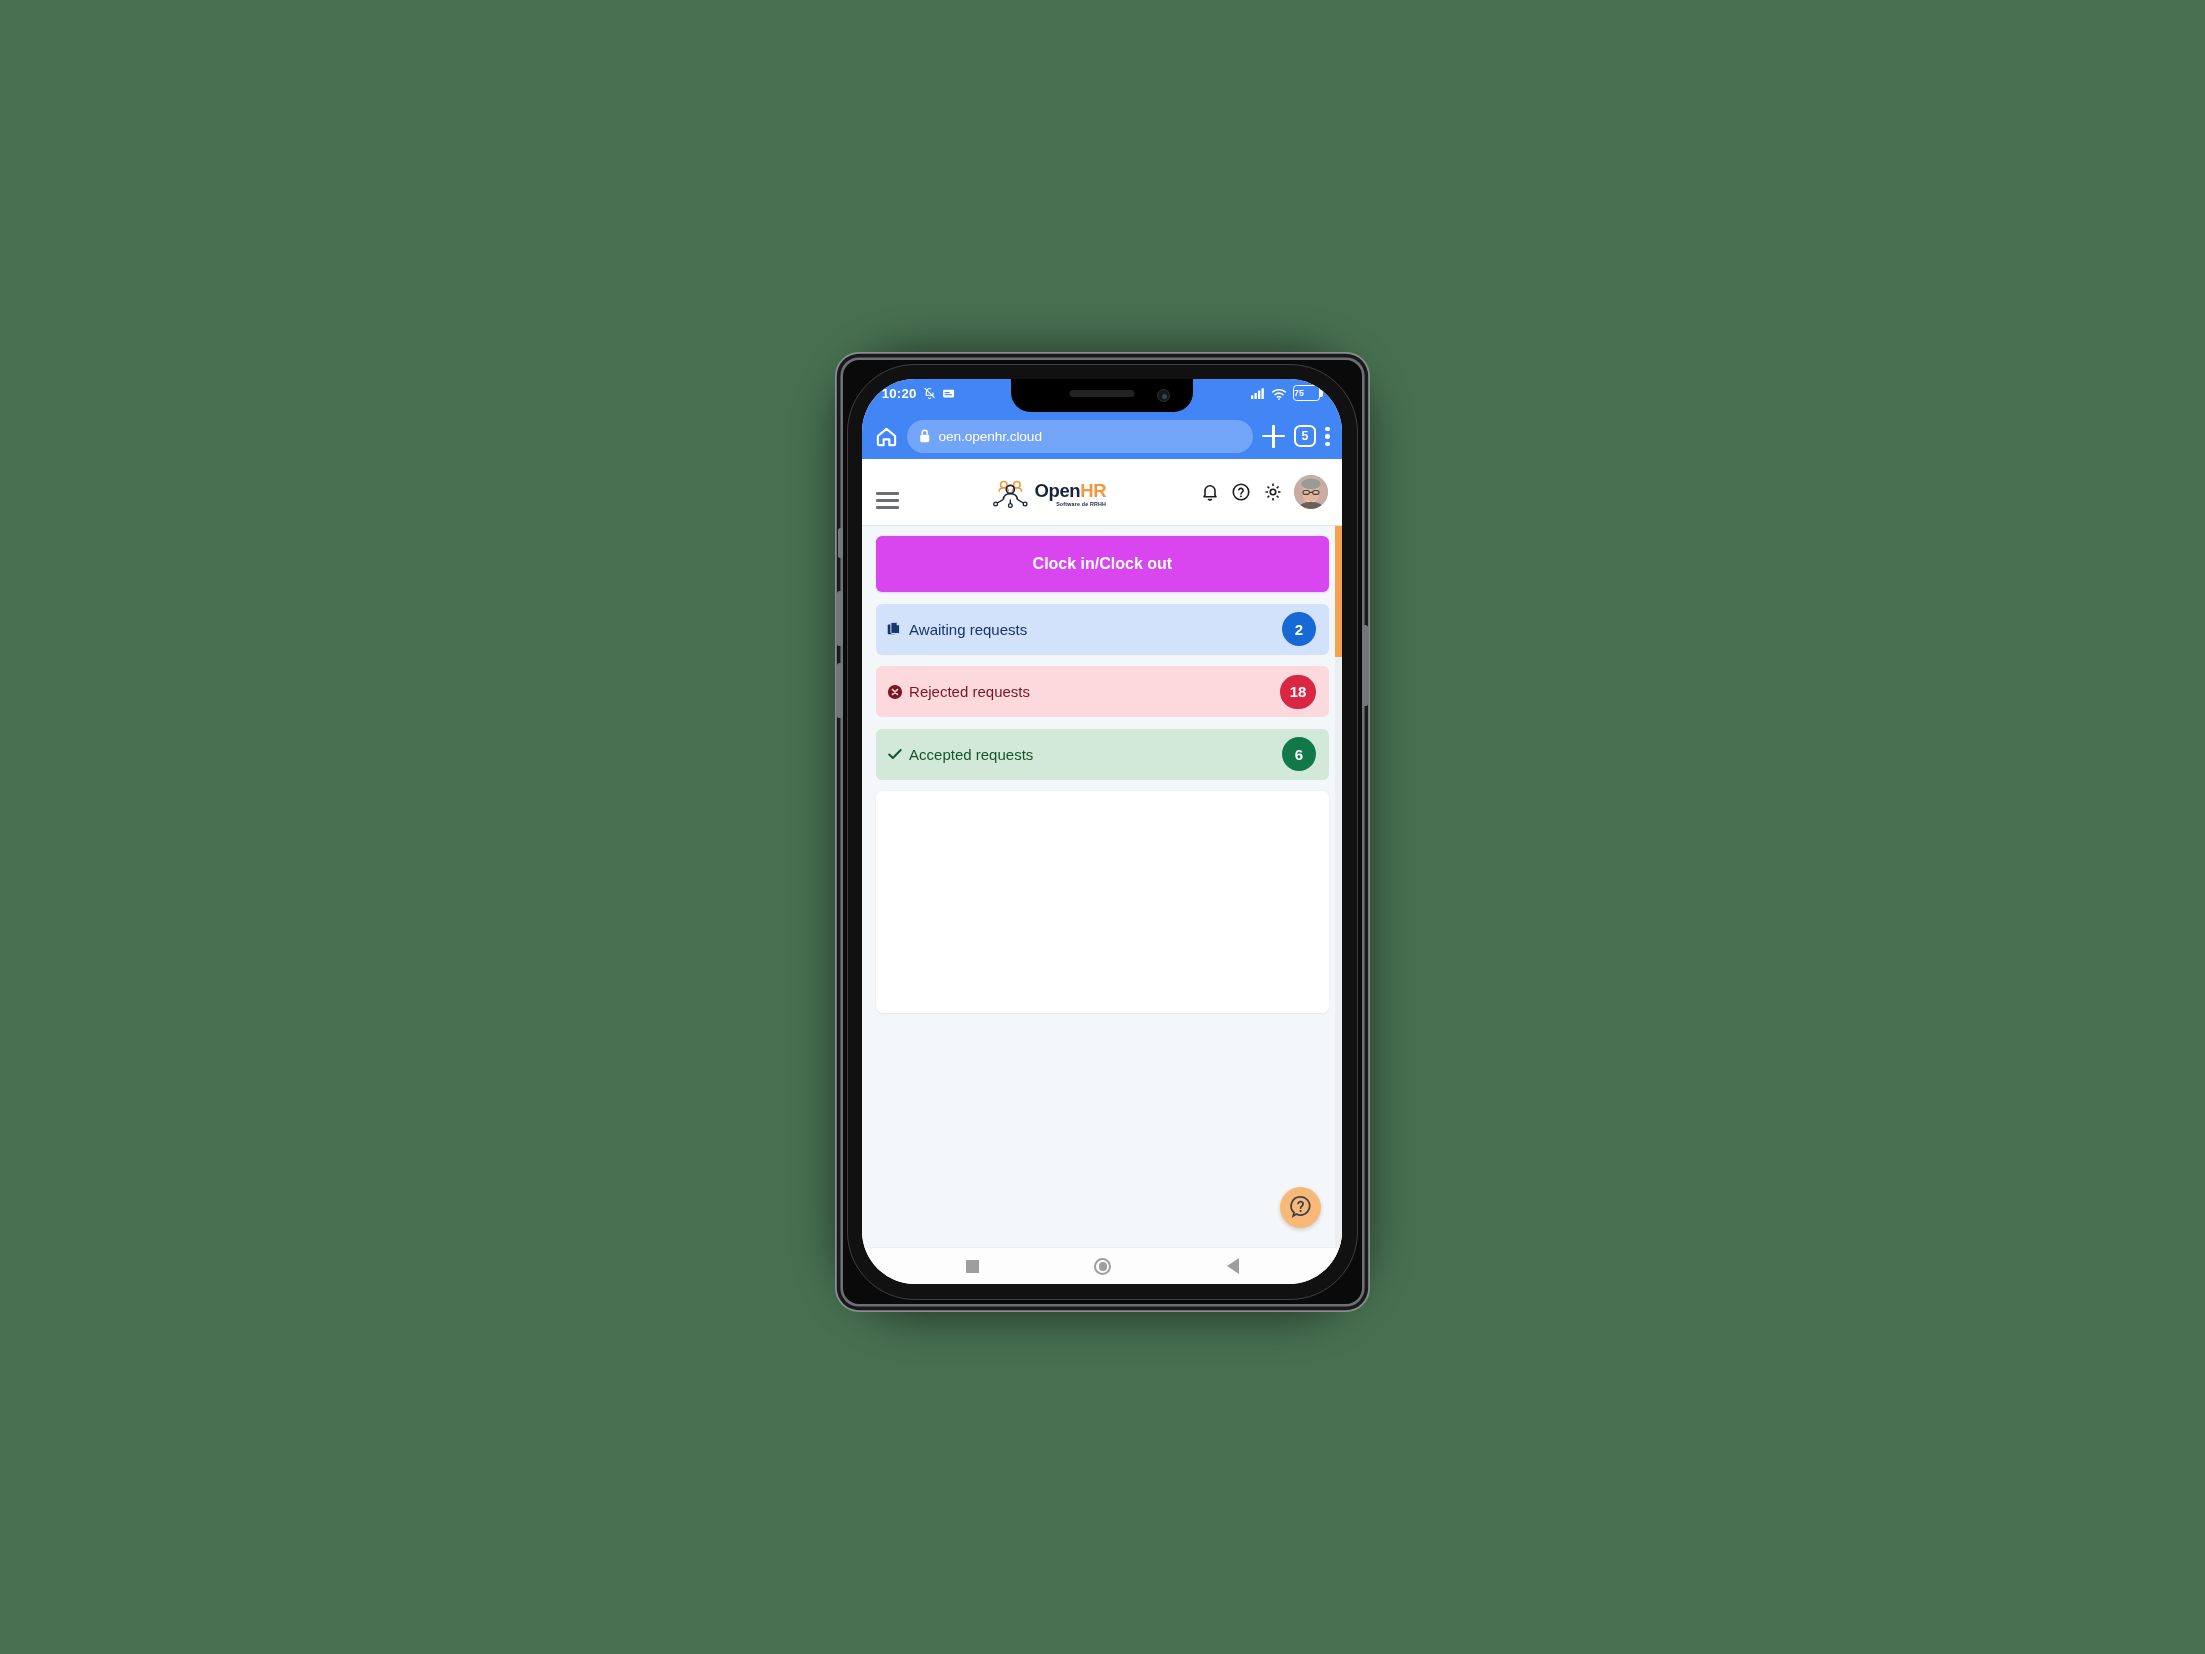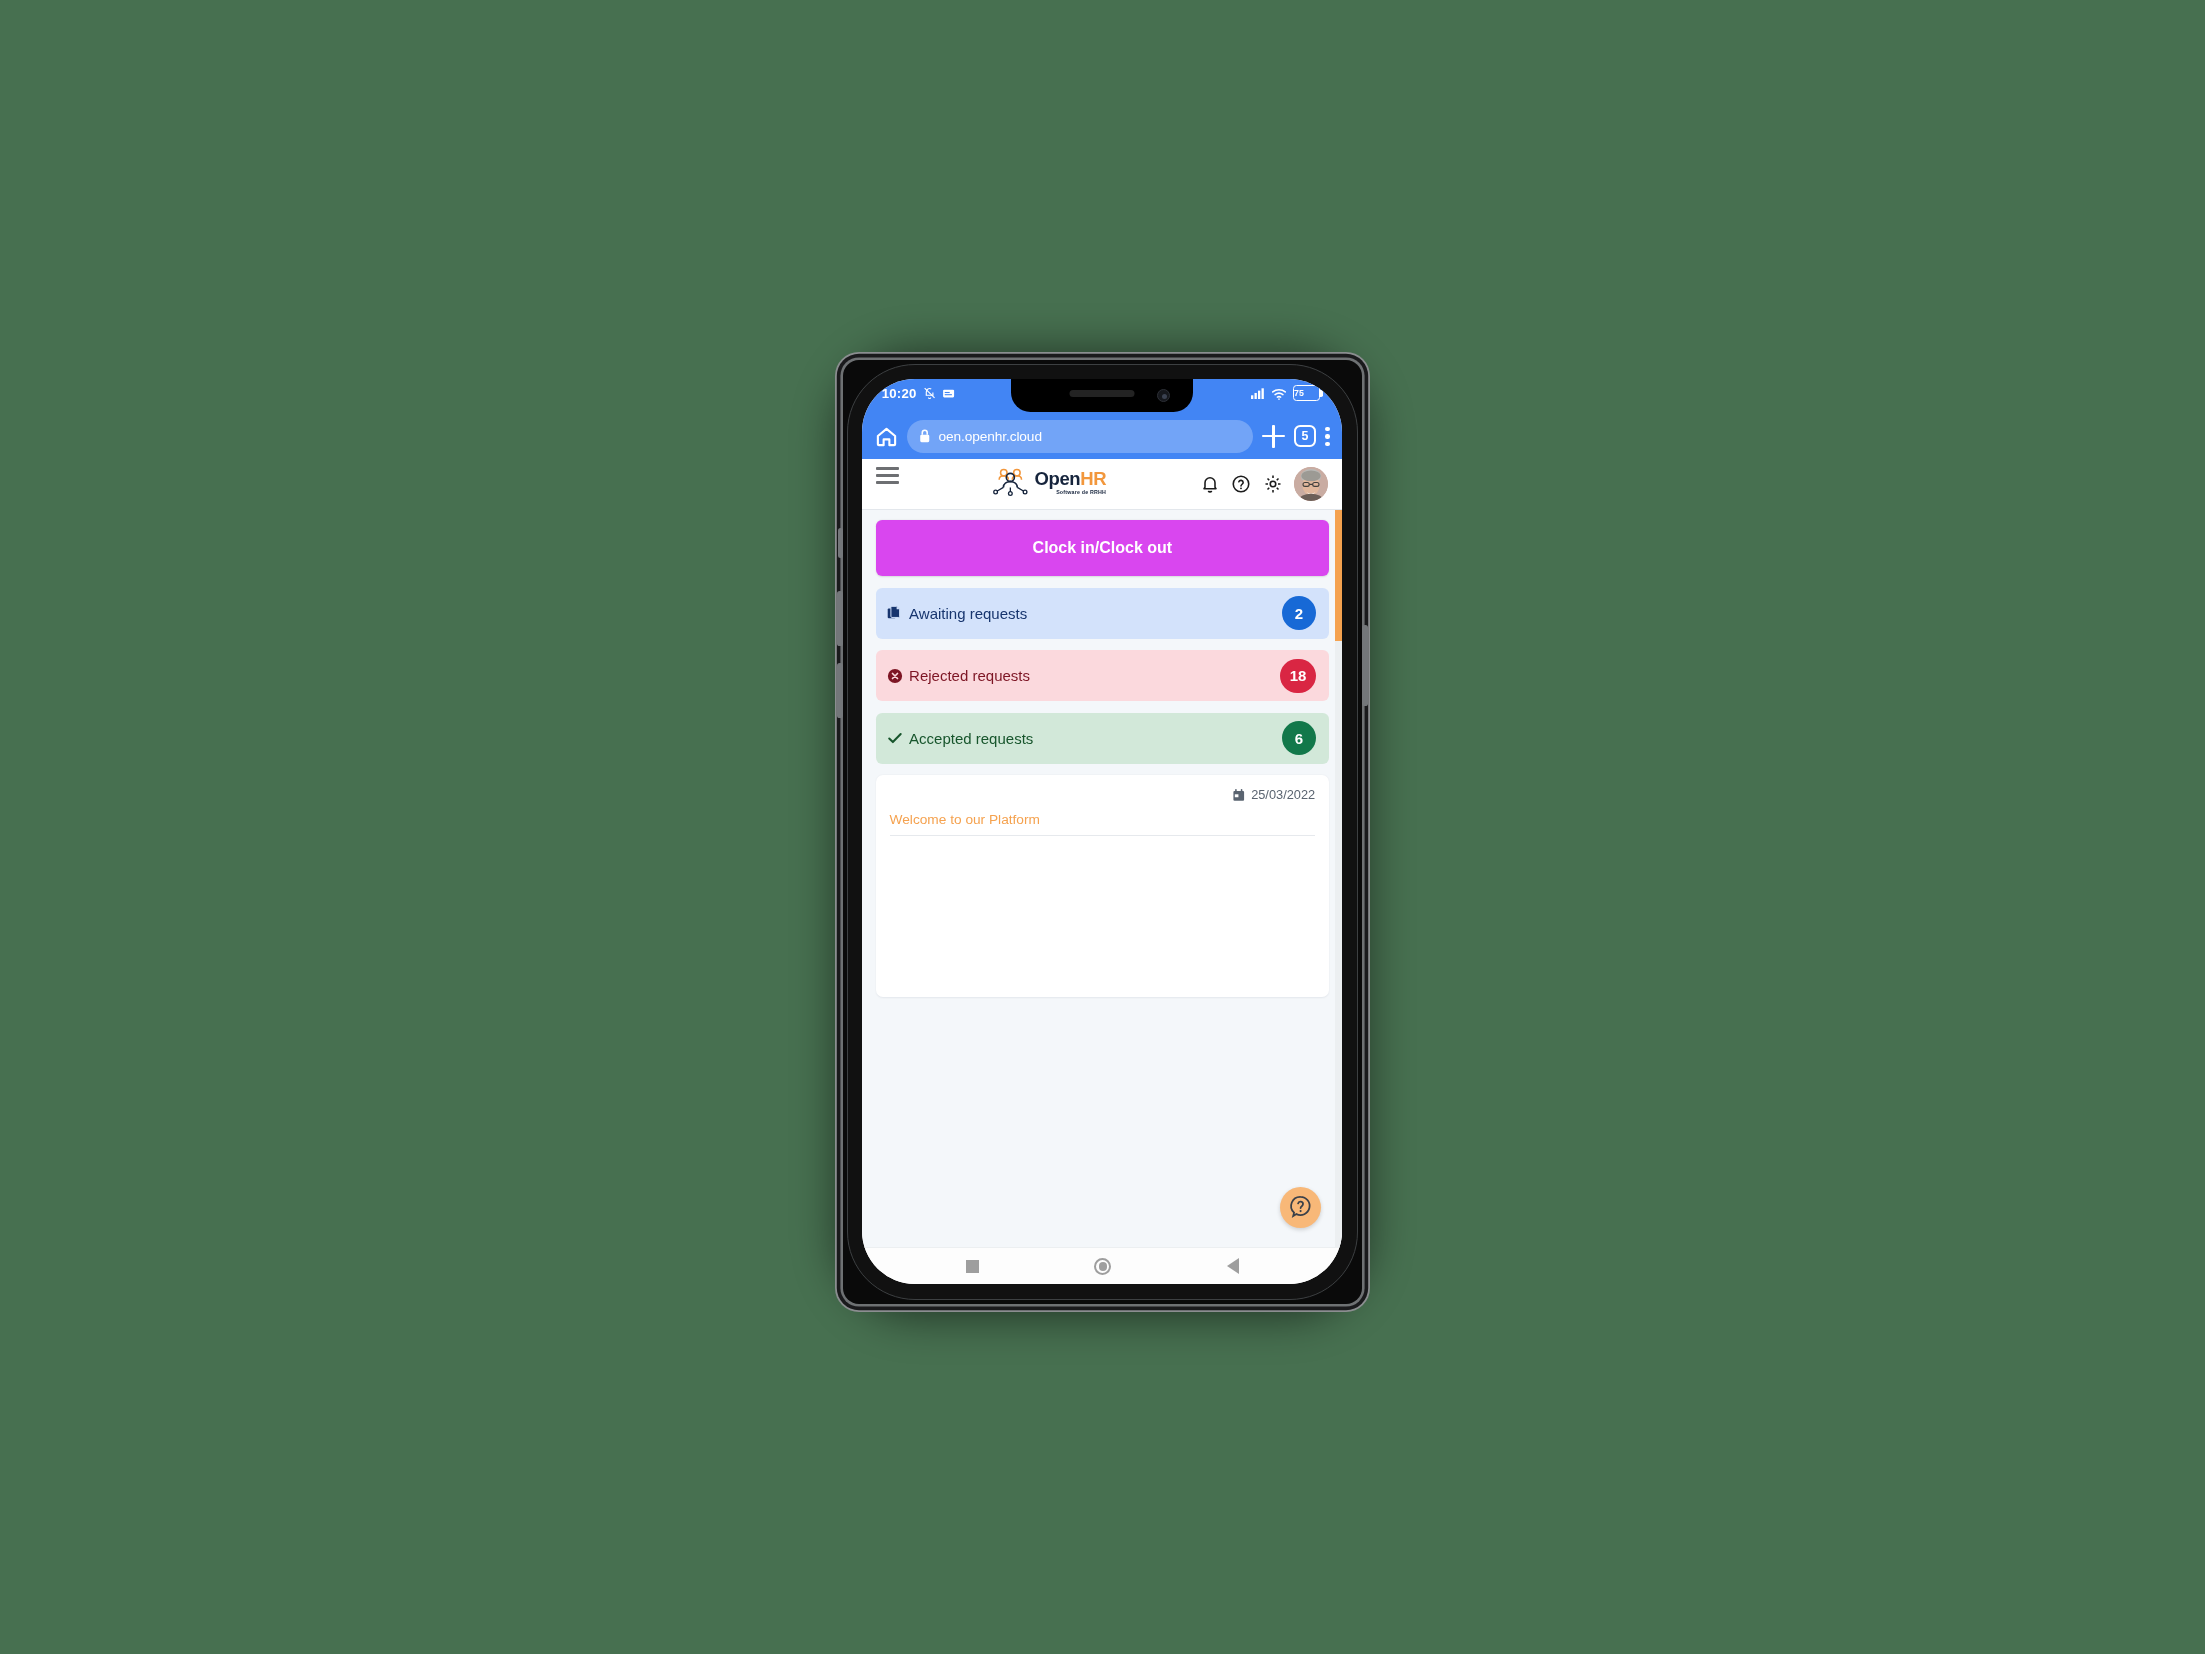--- a/index.html
+++ b/index.html
@@ -211,22 +211,22 @@
     padding: 1.8px 0;
   }
   .kebab i { width: 4.4px; height: 4.4px; border-radius: 50%; background: #fff; display: block; }
 
   
   .appheader {
     flex: 0 0 51px;
     background: #fff;
     border-bottom: 0.9px solid #e3e7ec;
     display: flex;
-    align-items: flex-start;
-    padding: 8px 14px;
+    align-items: flex-end;
+    padding: 16px 14px;
     gap: 8.8px;
   }
 
   .hamburger { width: 23px; height: 17px; display: flex; flex-direction: column; justify-content: space-between; flex: 0 0 23px; }
   .hamburger i { display: block; height: 3px; background: #6d6f72; border-radius: 0.9px; }
 
   .logo-wrap {
     flex: 1 1 auto;
     display: flex;
     align-items: center;
@@ -567,34 +567,20 @@
               <svg viewBox="0 0 18 18" width="16" height="16" fill="none" stroke="#17552c" stroke-width="2.3" stroke-linecap="round" stroke-linejoin="round">
                 <path d="M2.5 9.6 6.6 13.6 15.4 4.6"></path>
               </svg>
             </span>
             <span>Accepted requests</span>
           </span>
           <span class="badge">6</span>
         </div>
 
         <div class="news-card">
-          <div class="news-item">
-            <div class="news-date">
-              <span class="cal-ico">
-                <svg viewBox="0 0 14 15" width="11.5" height="12.4">
-                  <rect x="0.5" y="2.4" width="13" height="12" rx="1.3" fill="#5a6470"></rect>
-                  <rect x="2.6" y="0" width="1.9" height="3.4" rx=".8" fill="#5a6470"></rect>
-                  <rect x="9.5" y="0" width="1.9" height="3.4" rx=".8" fill="#5a6470"></rect>
-                  <rect x="2.2" y="6.4" width="4.4" height="3.6" fill="#fff"></rect>
-                </svg>
-              </span>
-              <span>25/03/2022</span>
-            </div>
-            <div class="news-title">Welcome to our Platform</div>
-          </div>
 
         </div>
 
         <div class="fab">
           <span>
             <svg viewBox="0 0 28 28" width="25" height="25" fill="none" stroke="#3b4149" stroke-width="2">
               <path d="M14 3.2a10.2 10.2 0 1 1-4.6 19.3l-3.6 2.3 1-3.9A10.2 10.2 0 0 1 14 3.2z"></path>
               <path d="M11.3 10.6a2.8 2.8 0 0 1 5.5 1c0 2-2.7 2.2-2.7 4.1" stroke-linecap="round"></path>
               <circle cx="14.1" cy="19.1" r="1.2" fill="#3b4149" stroke="none"></circle>
             </svg>

